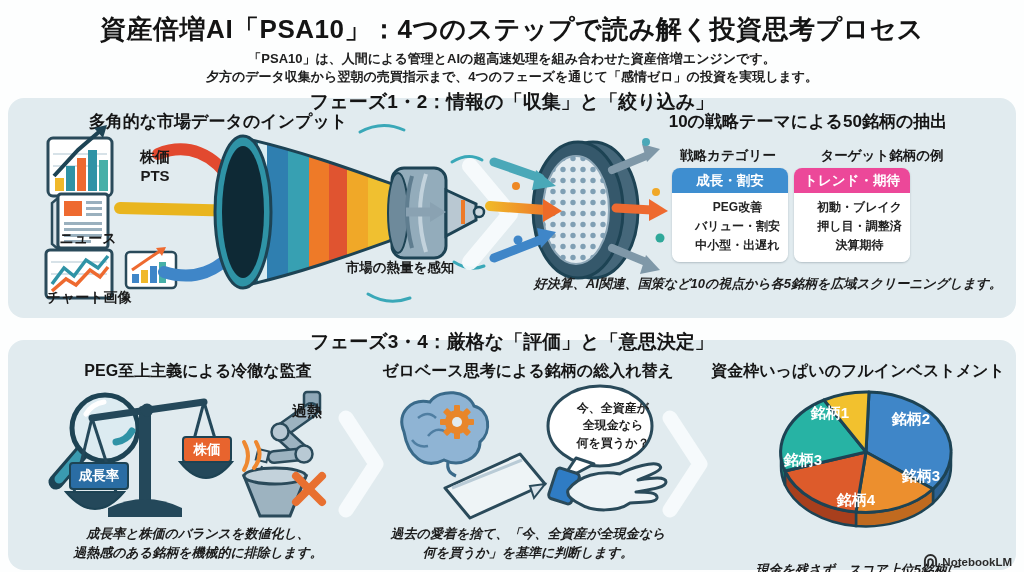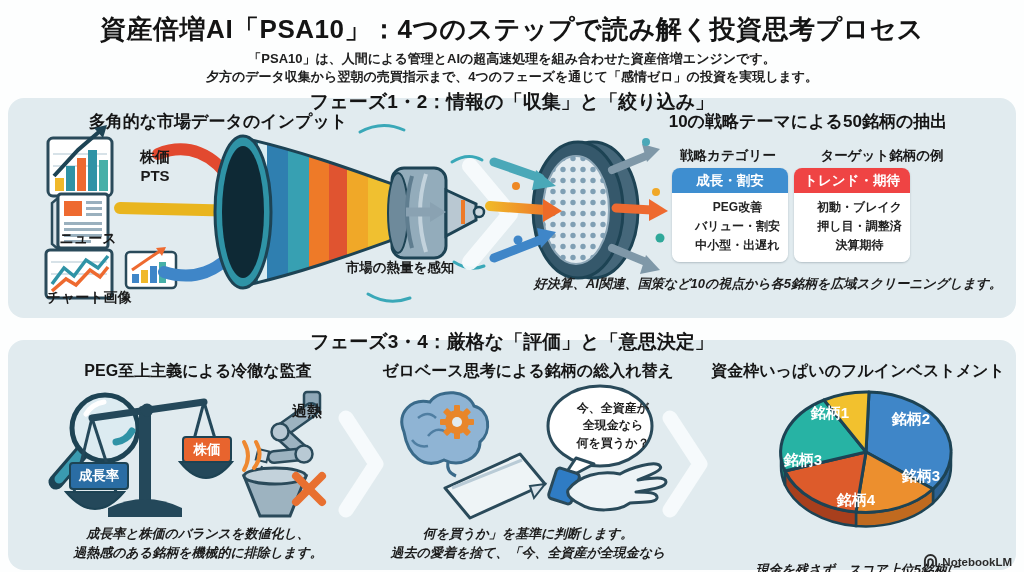--- a/index.html
+++ b/index.html
@@ -14,21 +14,21 @@
   #band2{left:8px;top:340px;width:1008px;height:230px;}
   .phaseHeader{left:0;right:0;font-size:19px;color:#151515;}
   .secHeading{font-size:17px;color:#151515;}
   .secHeading2{font-size:16px;color:#151515;}
   .smallLbl{font-size:14px;color:#1a1a1a;line-height:1.25;}
   .colLbl{font-size:13.5px;color:#1a1a1a;}
   .cardrow{left:664px;top:70px;display:flex;gap:6px;}
   .card{width:116px;border-radius:8px;overflow:hidden;box-shadow:0 1px 2px rgba(40,60,70,.25);}
   .cardHead{height:25px;line-height:25px;text-align:center;color:#fff;font-size:13.5px;}
   .cardBody{background:#fff;padding:5px 1px 6px 16px;font-size:12px;line-height:1.6;text-align:center;color:#222;}
-  .c1 .cardHead{background:#3e8ed0;} .c2 .cardHead{background:#ef4444;} .c3 .cardHead{background:#f0ad1f;}
+  .c1 .cardHead{background:#3e8ed0;} .c2 .cardHead{background:#ec4899;} .c3 .cardHead{background:#f0ad1f;}
   .caption{font-size:13px;color:#1c1c1c;line-height:1.45;font-style:italic;}
   .tag{border:2.5px solid #1d4354;border-radius:4px;color:#fff;text-align:center;font-size:13.5px;}
   .bubbleTxt{font-size:12px;line-height:1.45;color:#1d1d1d;}
   .wm{display:flex;align-items:center;gap:4px;font-size:11.5px;color:#2a2a2a;}
   svg{display:block;}
   svg text{font-family:"Liberation Sans", sans-serif;font-weight:bold;}
 </style>
 </head>
 <body>
 
@@ -326,22 +326,22 @@
       <div>今、全資産が</div>
       <div>全現金なら</div>
       <div>何を買うか？</div>
     </div>
 
     <div class="abs ctr caption" style="left:30px;top:185px;width:320px;">
       <div>成長率と株価のバランスを数値化し、</div>
       <div>過熱感のある銘柄を機械的に排除します。</div>
     </div>
     <div class="abs ctr caption" style="left:355px;top:185px;width:330px;">
+      <div>過去の愛着を捨て、「今、全資産が全現金なら</div>
       <div>何を買うか」を基準に判断します。</div>
-      <div>過去の愛着を捨て、「今、全資産が全現金なら</div>
     </div>
     <div class="abs ctr caption" style="left:700px;top:185px;width:300px;margin-top:36px;">
       <div>現金を残さず、スコア上位5銘柄に</div>
       <div>資産の15〜50%を集中配分します。</div>
     </div>
   </div>
 
   <div class="abs wm" style="right:12px;bottom:3px;">
     <svg width="15" height="15" viewBox="0 0 16 16">
       <path d="M2,12 V7 a6,6 0 0 1 12,0 v5" fill="none" stroke="#2a2a2a" stroke-width="2" stroke-linecap="round"></path>

